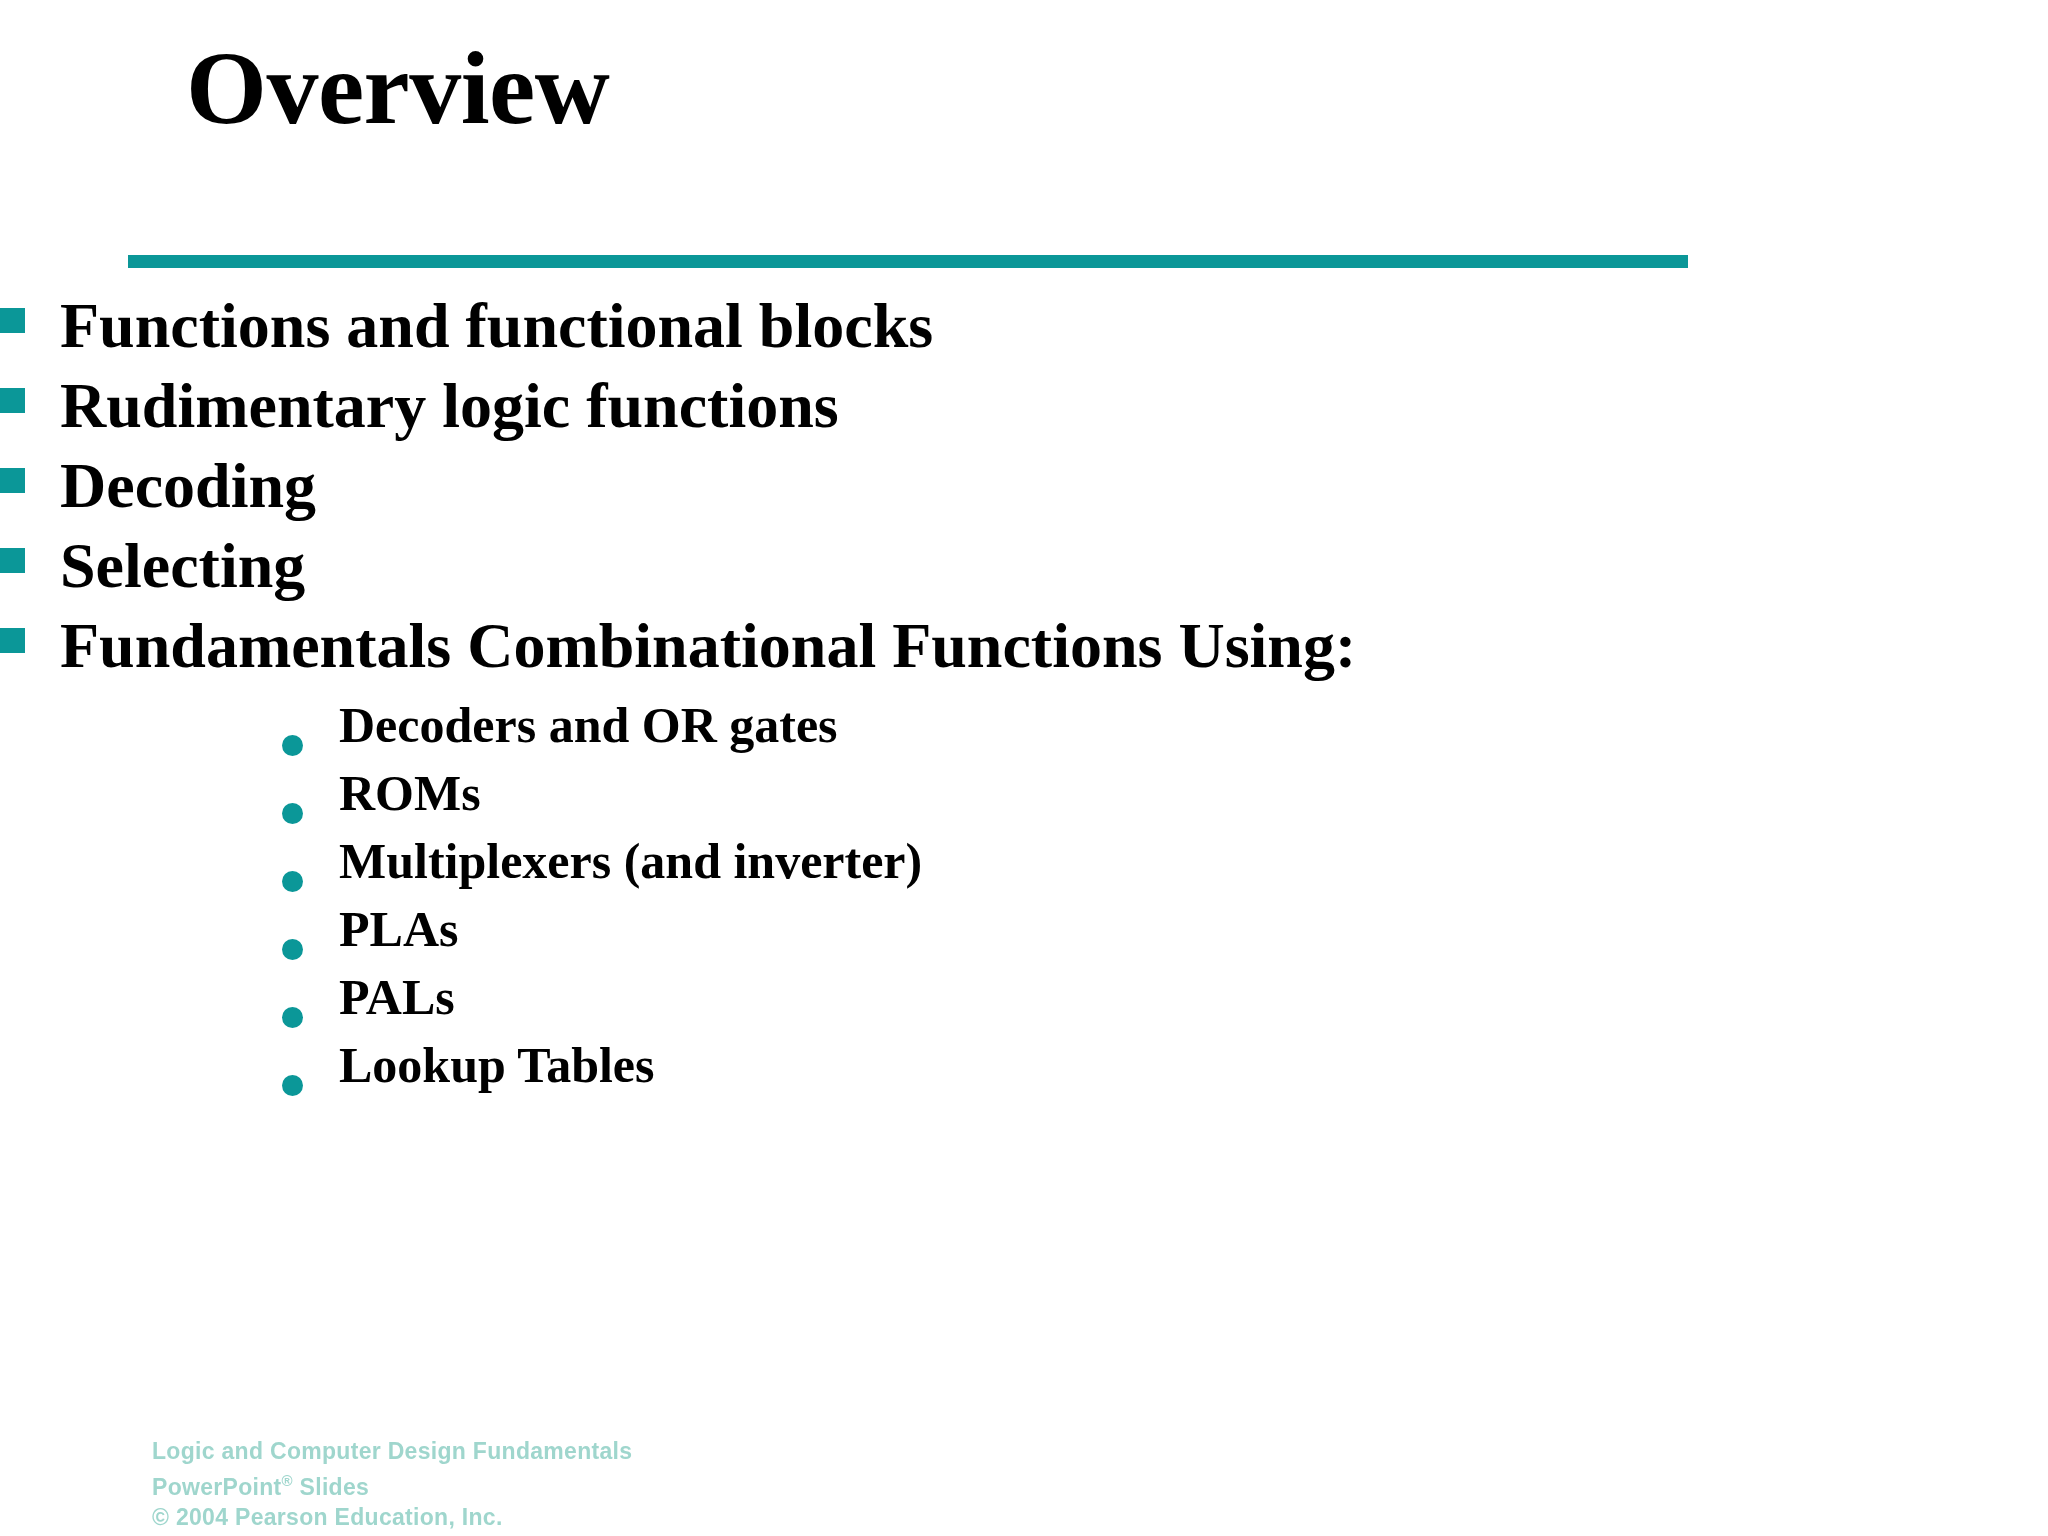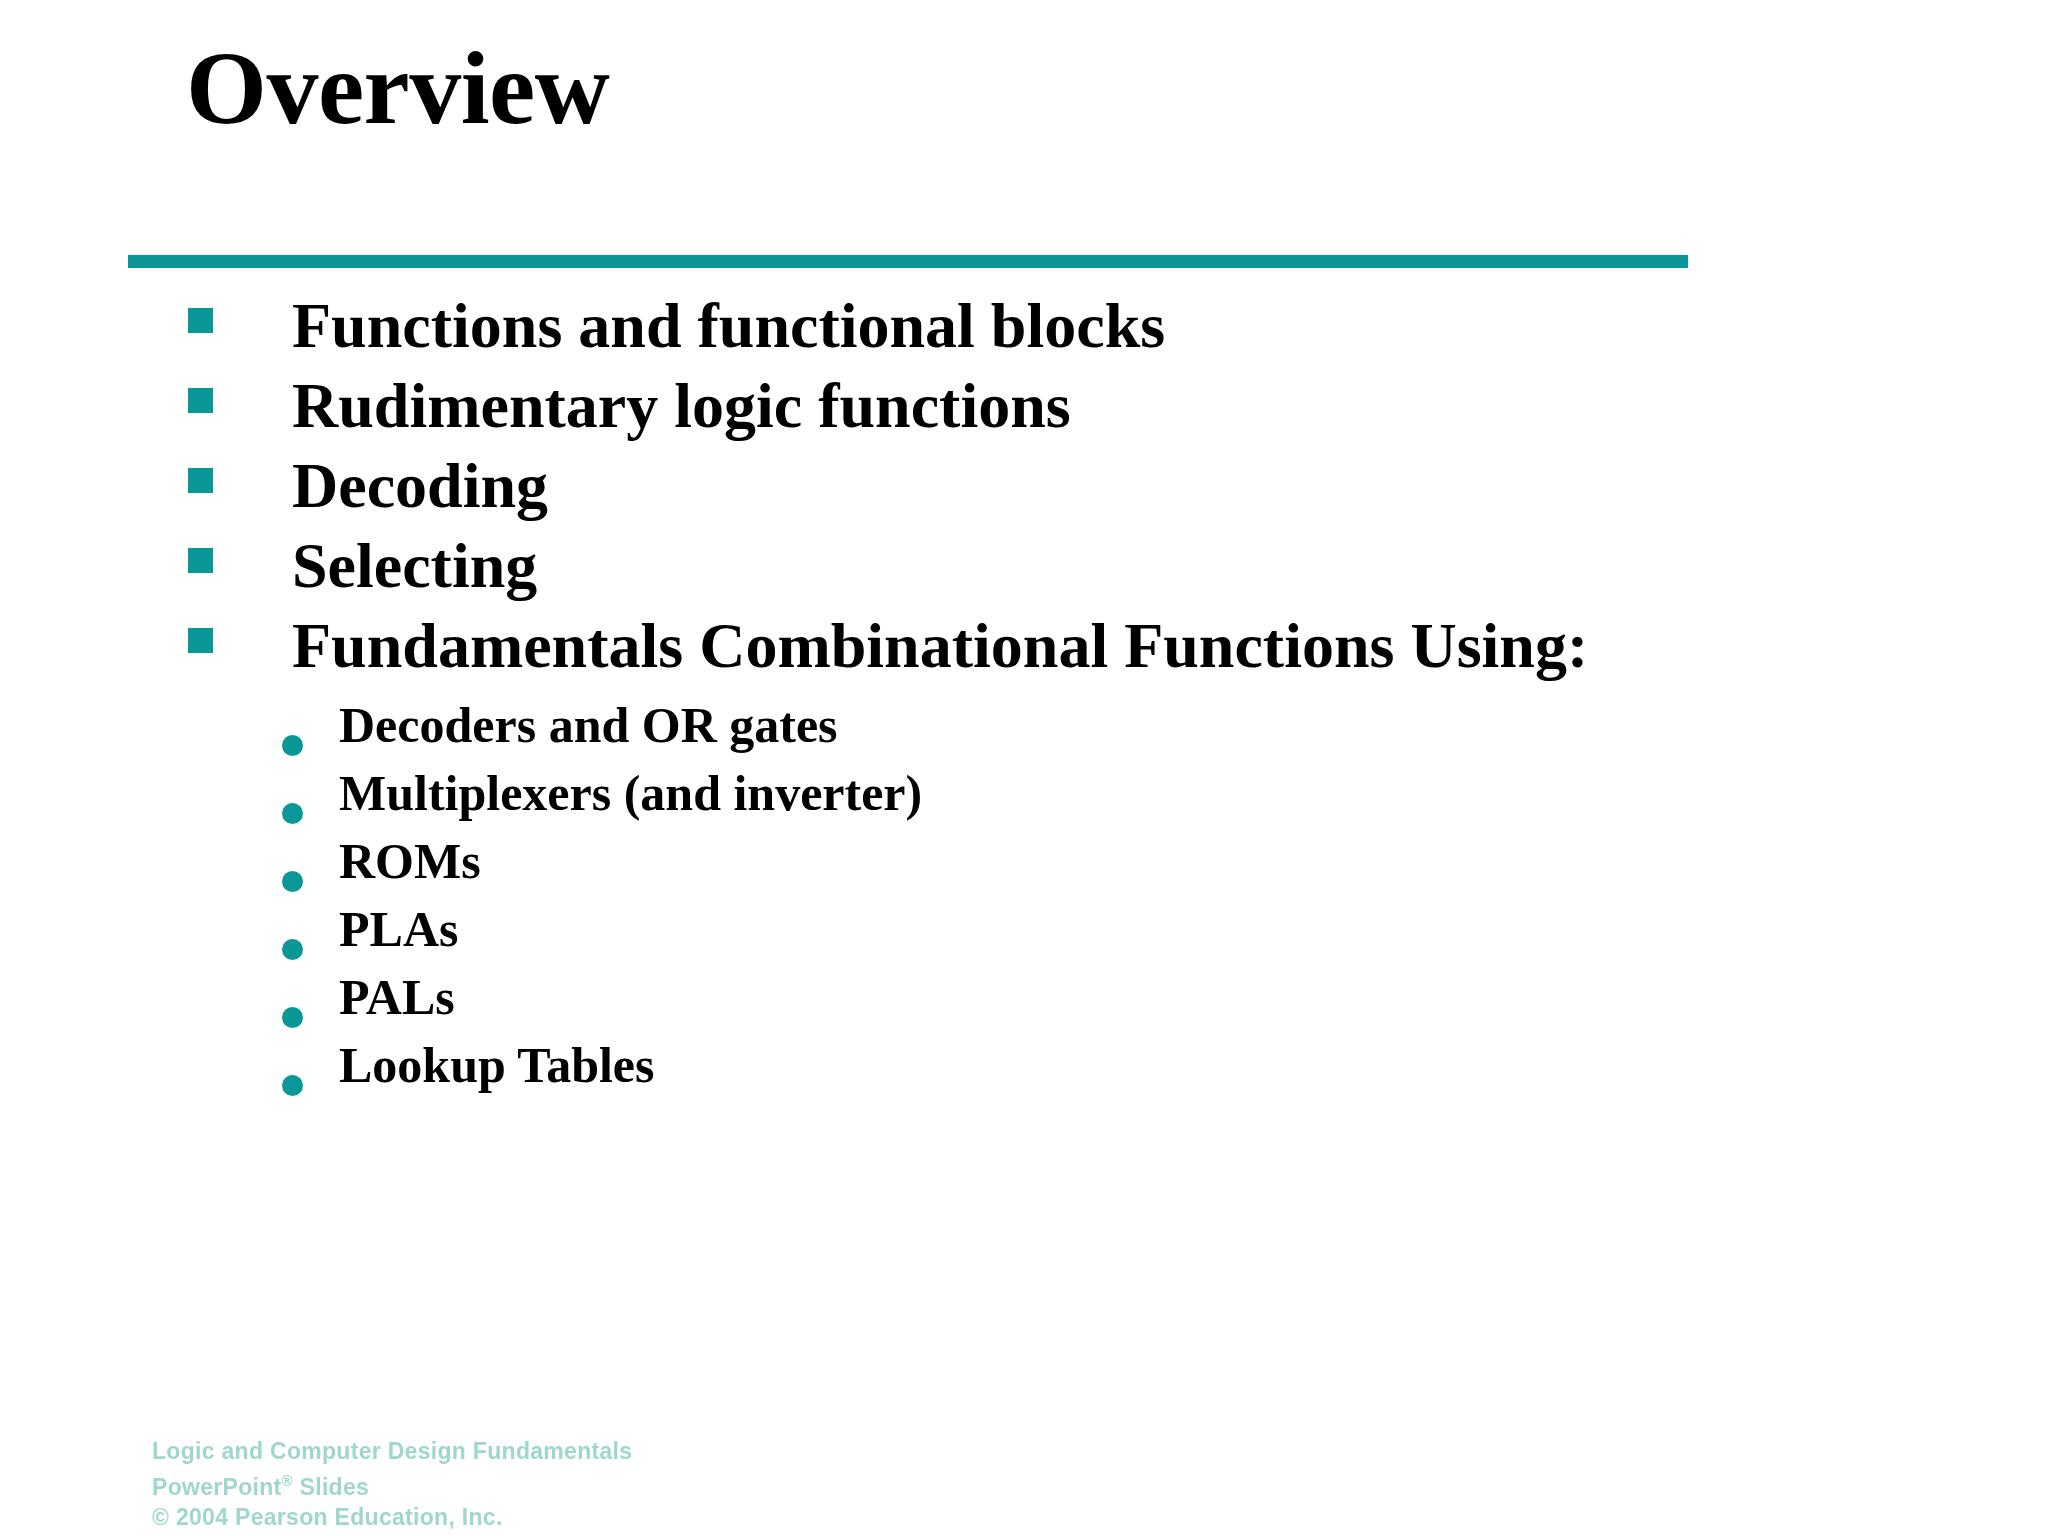--- a/index.html
+++ b/index.html
@@ -48,22 +48,20 @@
     left: 0;
     top: 288px;
     width: 2048px;
   }
 
   .lvl1 {
     position: relative;
     display: flex;
     align-items: flex-start;
     height: 80px;
-    padding-left: 188px;
-    gap: 44px;
   }
   .lvl1 .sq-bullet {
     flex: 0 0 auto;
     width: 25px;
     height: 25px;
     background: #0B9798;
     margin-top: 20px;
     margin-right: 35px;
   }
   .lvl1 .lvl1-text {
@@ -172,26 +170,26 @@
       <span class="lvl1-text">Fundamentals Combinational Functions Using:</span>
     </div>
 
     <div class="lvl2">
       <span class="dot-bullet"></span>
       <span class="lvl2-text">Decoders and OR gates</span>
     </div>
 
     <div class="lvl2">
       <span class="dot-bullet"></span>
+      <span class="lvl2-text">ROMs</span>
+    </div>
+
+    <div class="lvl2">
+      <span class="dot-bullet"></span>
       <span class="lvl2-text">Multiplexers (and inverter)</span>
-    </div>
-
-    <div class="lvl2">
-      <span class="dot-bullet"></span>
-      <span class="lvl2-text">ROMs</span>
     </div>
 
     <div class="lvl2">
       <span class="dot-bullet"></span>
       <span class="lvl2-text">PLAs</span>
     </div>
 
     <div class="lvl2">
       <span class="dot-bullet"></span>
       <span class="lvl2-text">PALs</span>

